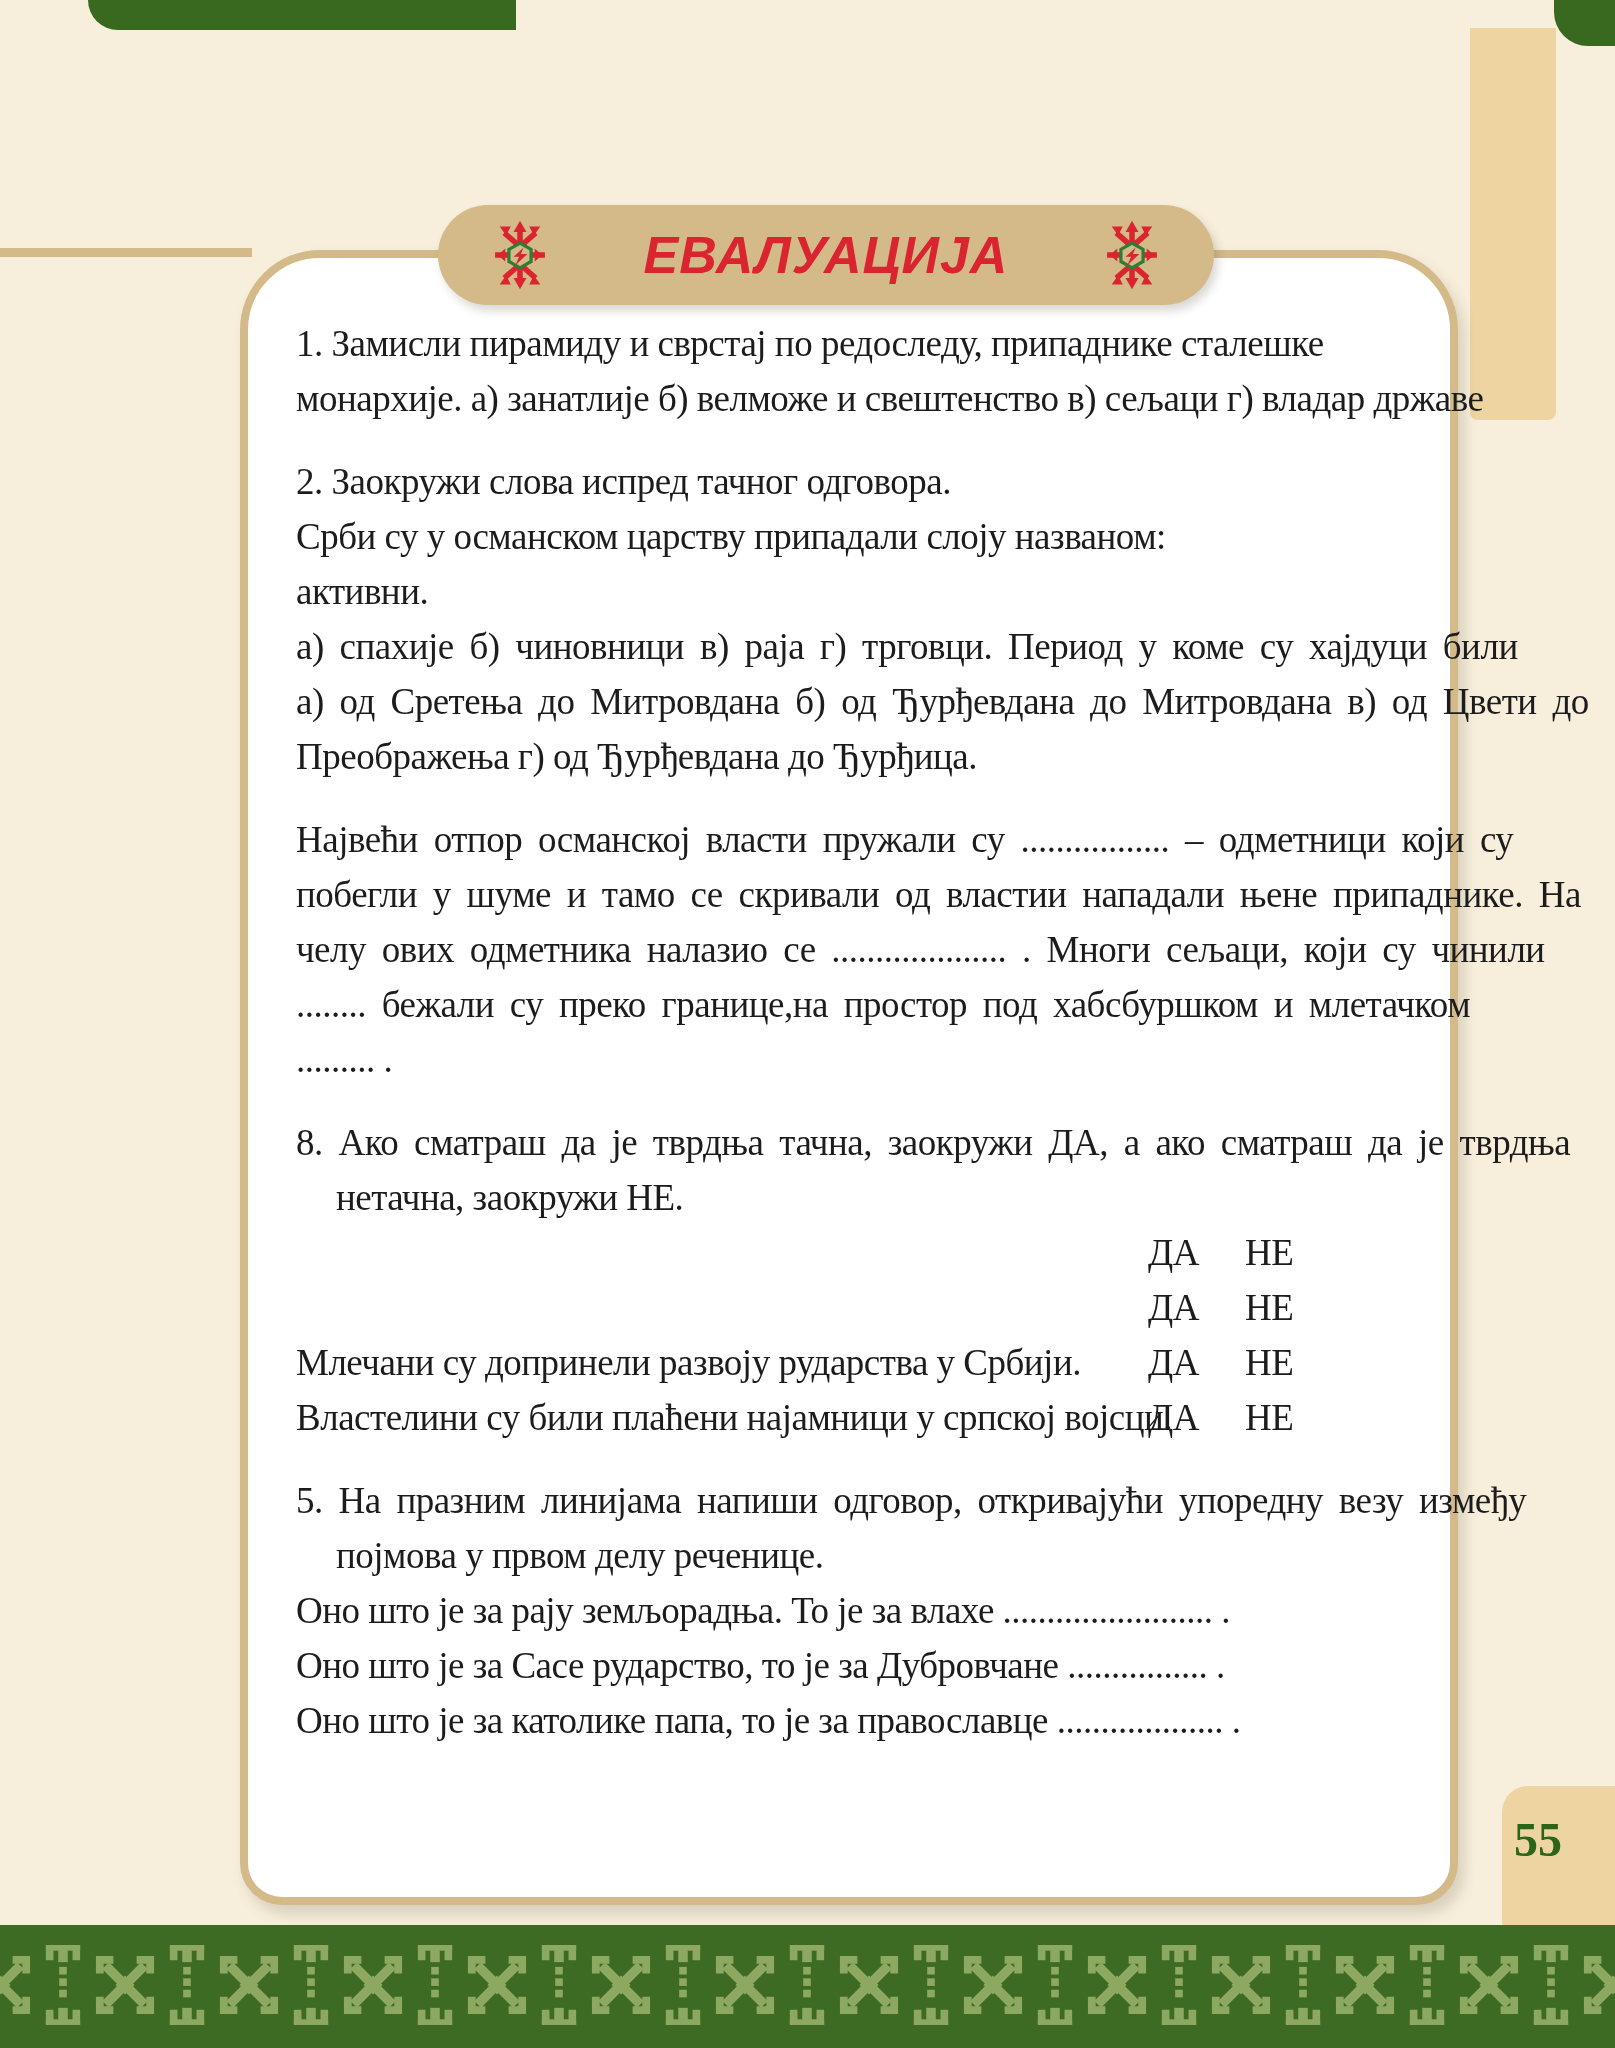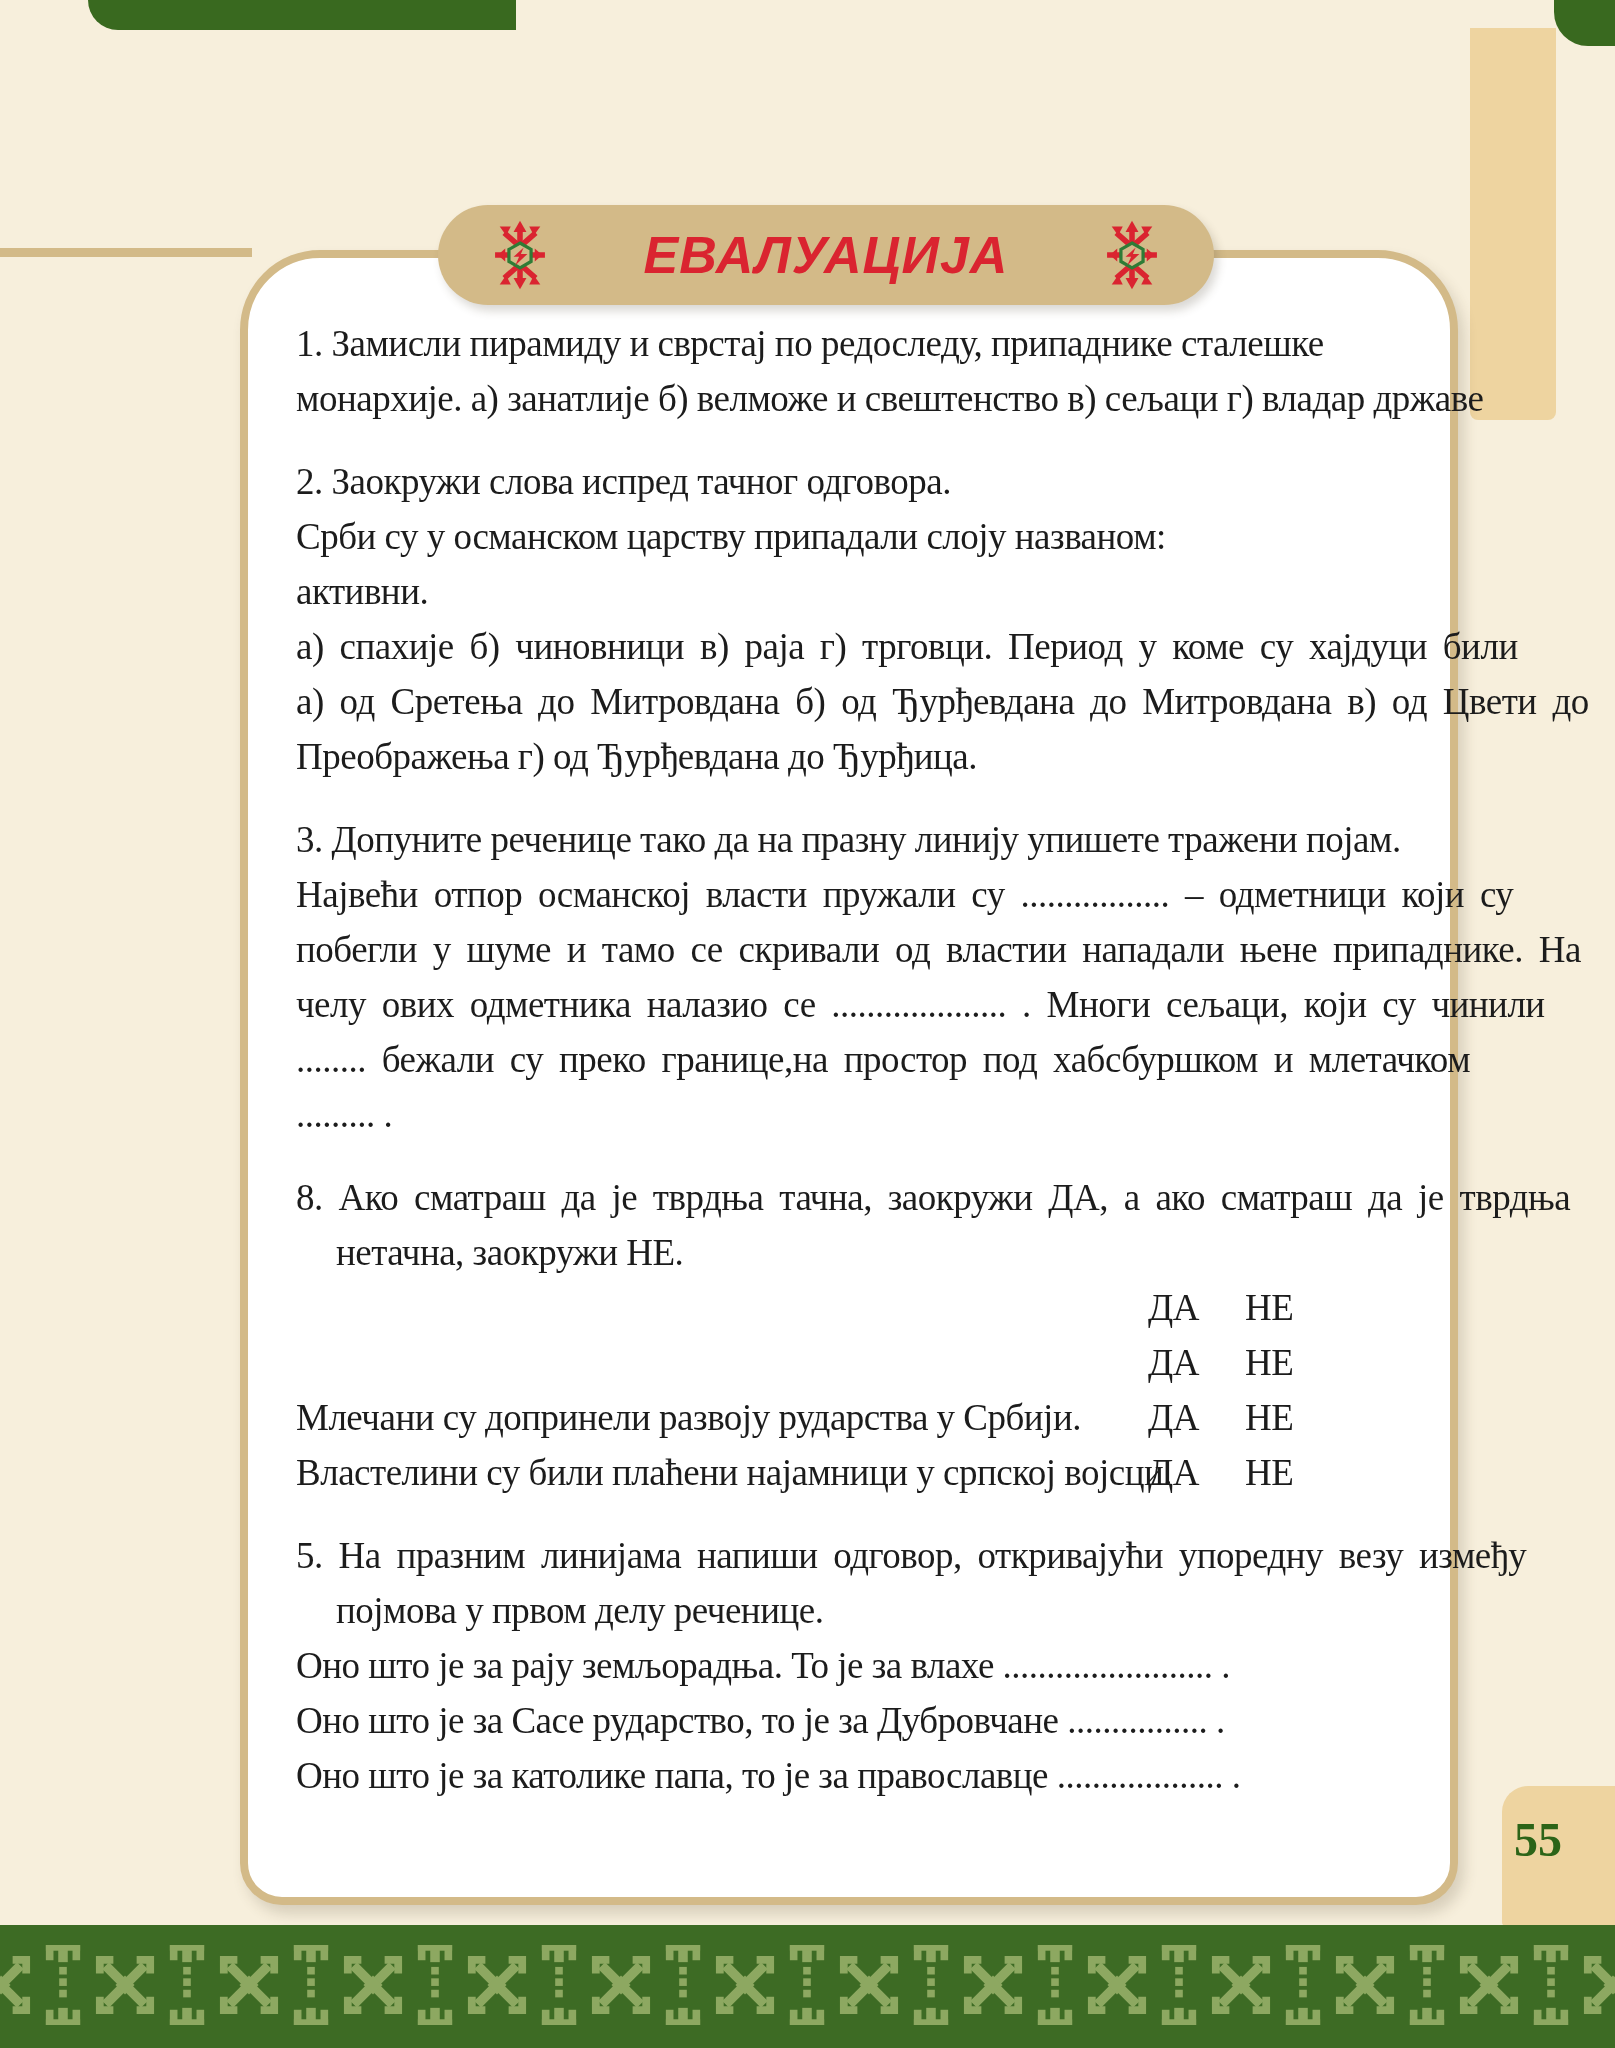--- a/index.html
+++ b/index.html
@@ -114,21 +114,20 @@
       </div>
       <div class="block">
         <div class="line">2. Заокружи слова испред тачног одговора.</div>
         <div class="line">Срби су у османском царству припадали слоју названом:</div>
         <div class="line">активни.</div>
         <div class="line j">а) спахије б) чиновници в) раја г) трговци. Период у коме су хајдуци били</div>
         <div class="line j">а) од Сретења до Митровдана б) од Ђурђевдана до Митровдана в) од Цвети до</div>
         <div class="line">Преображења г) од Ђурђевдана до Ђурђица.</div>
       </div>
       <div class="block">
-        <div class="line">3. Допуните реченице тако да на празну линију упишете тражени појам.</div>
         <div class="line j">Највећи отпор османској власти пружали су ................. – одметници који су</div>
         <div class="line j">побегли у шуме и тамо се скривали од властии нападали њене припаднике. На</div>
         <div class="line j">челу ових одметника налазио се .................... . Многи сељаци, који су чинили</div>
         <div class="line j">........ бежали су преко границе,на простор под хабсбуршком и млетачком</div>
         <div class="line">......... .</div>
       </div>
       <div class="block tight">
         <div class="line j">8. Ако сматраш да је тврдња тачна, заокружи ДА, а ако сматраш да је тврдња</div>
         <div class="line ind">нетачна, заокружи НЕ.</div>
       </div>

